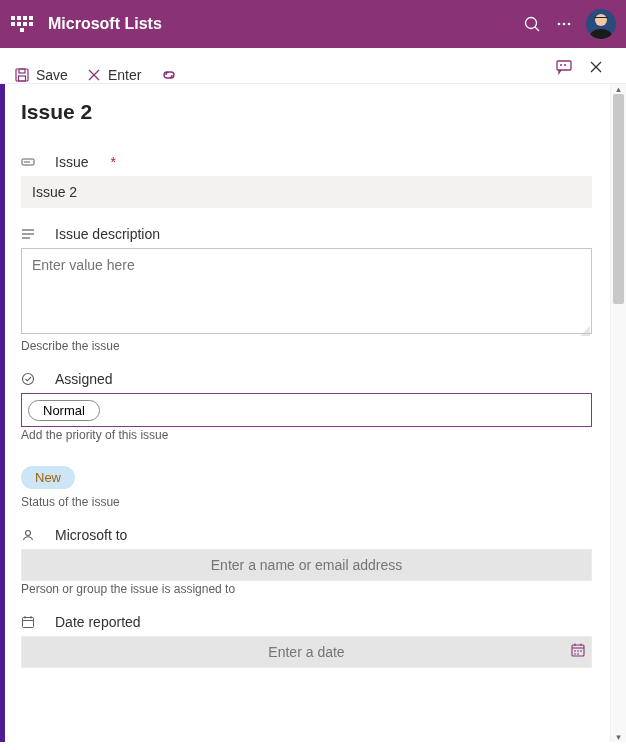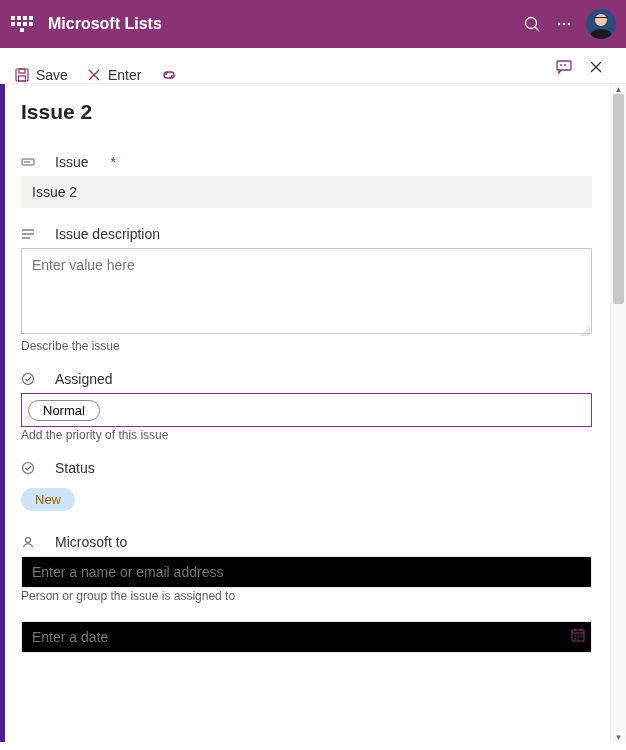--- a/index.html
+++ b/index.html
@@ -53,21 +53,21 @@
 
   .field { margin-bottom:18px; }
   .field-label { display:flex; align-items:center; gap:20px; font-size:14px; color:#323130; margin-bottom:6px; }
   .field-label .req { color:#a4262c; margin-left:2px; }
   .helper { font-size:12px; color:#605e5c; margin-top:1px; }
 
   .text-input {
     width:100%; height:32px; border:1px solid #f3f2f1; background:#f3f2f1;
     padding:0 10px; font-size:14px; color:#323130;
   }
-  .text-input.light { background:#000000; border:1px solid #edebe9; color:#666; }
+  .text-input.light { background:#e5e5e5; border:1px solid #edebe9; color:#666;text-align:center; }
   .textarea {
     width:100%; height:86px; border:1px solid #c8c6c4; background:#fff;
     padding:8px 10px; font-size:14px; color:#666; resize:none;
   }
   .textarea-wrap { position:relative; }
   .textarea-wrap .grip { position:absolute; right:2px; bottom:2px; width:10px; height:10px; }
   .textarea-wrap .grip::before { content:""; position:absolute; right:0; bottom:0; width:0; height:0; border-left:10px solid transparent; border-bottom:10px solid #c8c6c4; opacity:.45; }
 
   .choice-field { width:100%; min-height:34px; background:#fdfdfd; border:1px solid #e1dfdd; display:flex; align-items:center; padding:4px 6px; }
   .choice-field.focused { border:1px solid #7e3a85; background:#fff; }
@@ -198,45 +198,48 @@
           </svg>
         <span>Assigned</span>
       </div>
       <div class="choice-field focused">
         <span class="pill">Normal</span>
       </div>
       <div class="helper">Add the priority of this issue</div>
     </div>
 
     <div class="field">
-      <div class="field-label">
-        <svg class="icon14" viewBox="0 0 14 14" fill="none" stroke="#605e5c" stroke-width="1.1">
-            <circle cx="7" cy="7" r="5.5"></circle>
-            <path d="M4.5 7l1.8 1.8L10 5"></path>
-          </svg>
-        <span>Status</span>
-      </div>
       <div class="choice-field" style="border:none;background:transparent;padding-left:0;">
         <span class="pill blue">New</span>
       </div>
+      <div class="helper">Status of the issue</div>
     </div>
 
     <div class="field">
       <div class="field-label">
         <svg class="icon14" viewBox="0 0 14 14" fill="none" stroke="#605e5c" stroke-width="1.1">
             <circle cx="7" cy="5" r="2.5"></circle>
             <path d="M2.5 12c.8-2.3 2.5-3.2 4.5-3.2s3.7.9 4.5 3.2"></path>
           </svg>
         <span>Microsoft to</span>
       </div>
       <input class="text-input light" placeholder="Enter a name or email address" style="">
       <div class="helper">Person or group the issue is assigned to</div>
     </div>
 
     <div class="field">
+      <div class="field-label">
+        <svg class="icon14" viewBox="0 0 14 14" fill="none" stroke="#605e5c" stroke-width="1">
+            <rect x="1.5" y="2.5" width="11" height="10" rx="1"></rect>
+            <line x1="1.5" y1="5.5" x2="12.5" y2="5.5"></line>
+            <line x1="4" y1="1" x2="4" y2="3.5"></line>
+            <line x1="10" y1="1" x2="10" y2="3.5"></line>
+          </svg>
+        <span>Date reported</span>
+      </div>
       <div class="date-row">
         <input class="text-input light" placeholder="Enter a date" style="">
         <span class="cal-btn">
           <svg class="icon16" viewBox="0 0 16 16" fill="none" stroke="#893276" stroke-width="1.1">
               <rect x="2" y="3" width="12" height="11" rx="1"></rect>
               <line x1="2" y1="6" x2="14" y2="6"></line>
               <line x1="5" y1="1.5" x2="5" y2="4"></line>
               <line x1="11" y1="1.5" x2="11" y2="4"></line>
               <line x1="4" y1="9" x2="6" y2="9"></line>
               <line x1="7" y1="9" x2="9" y2="9"></line>

